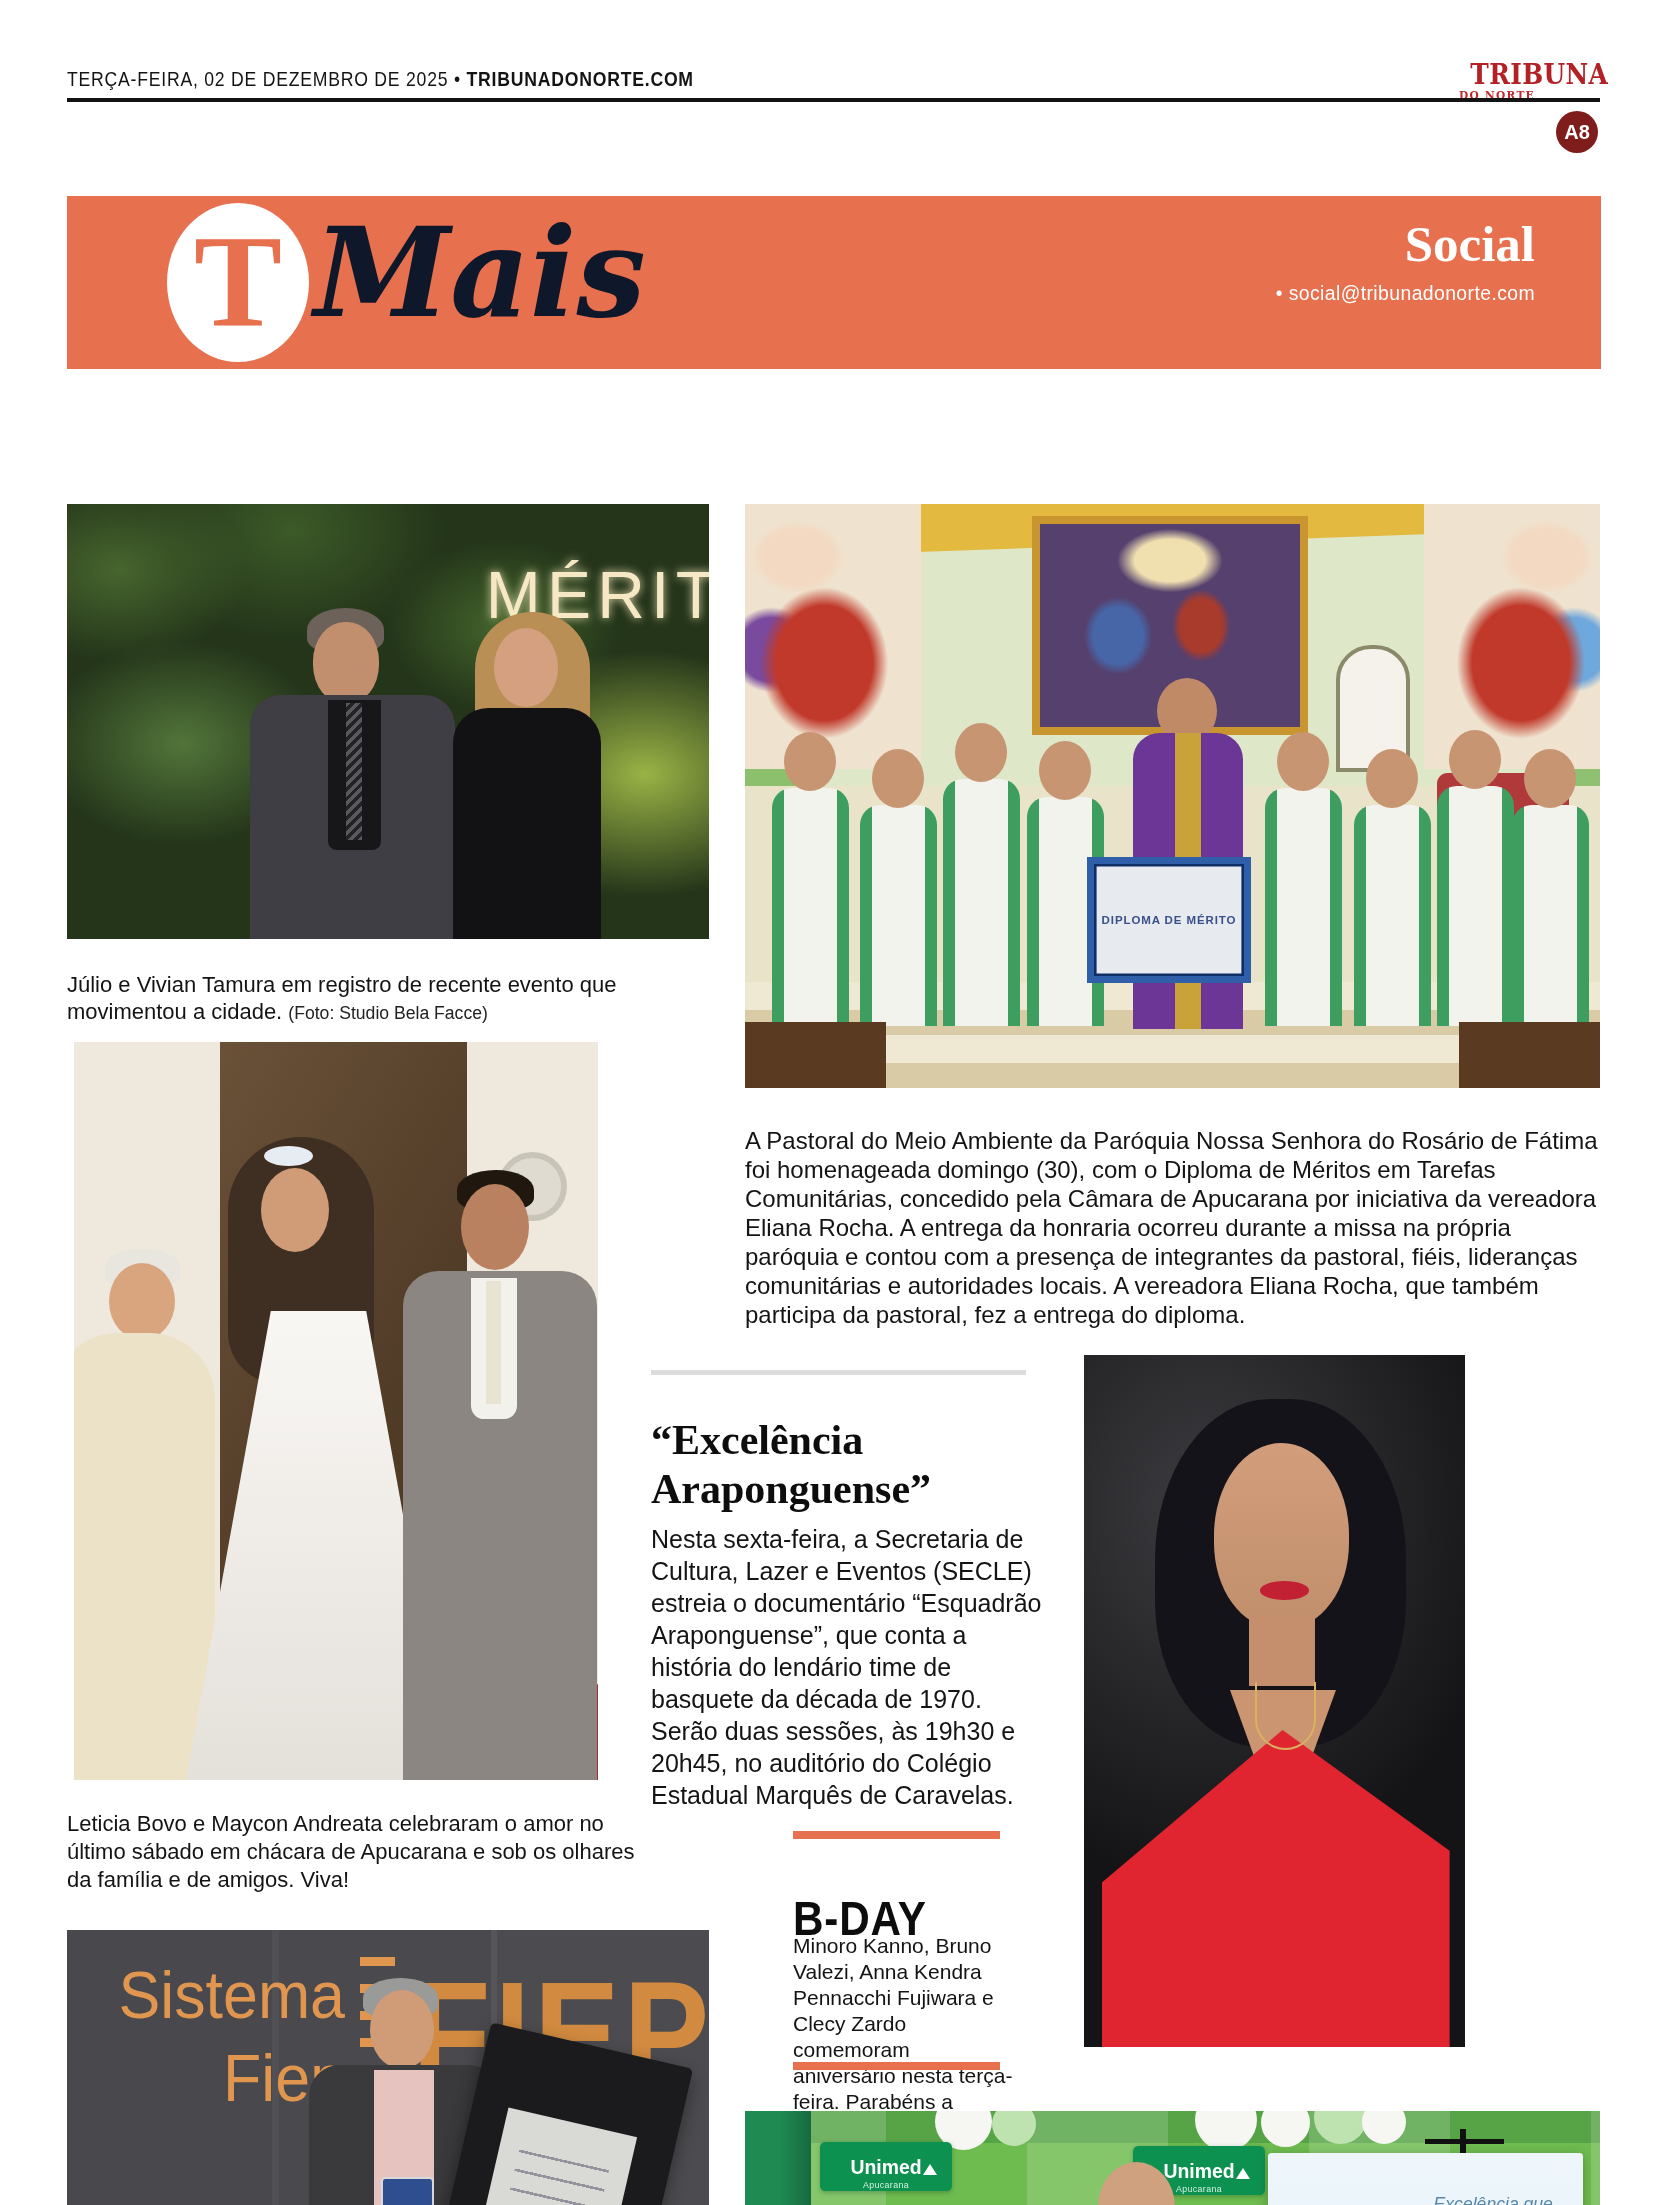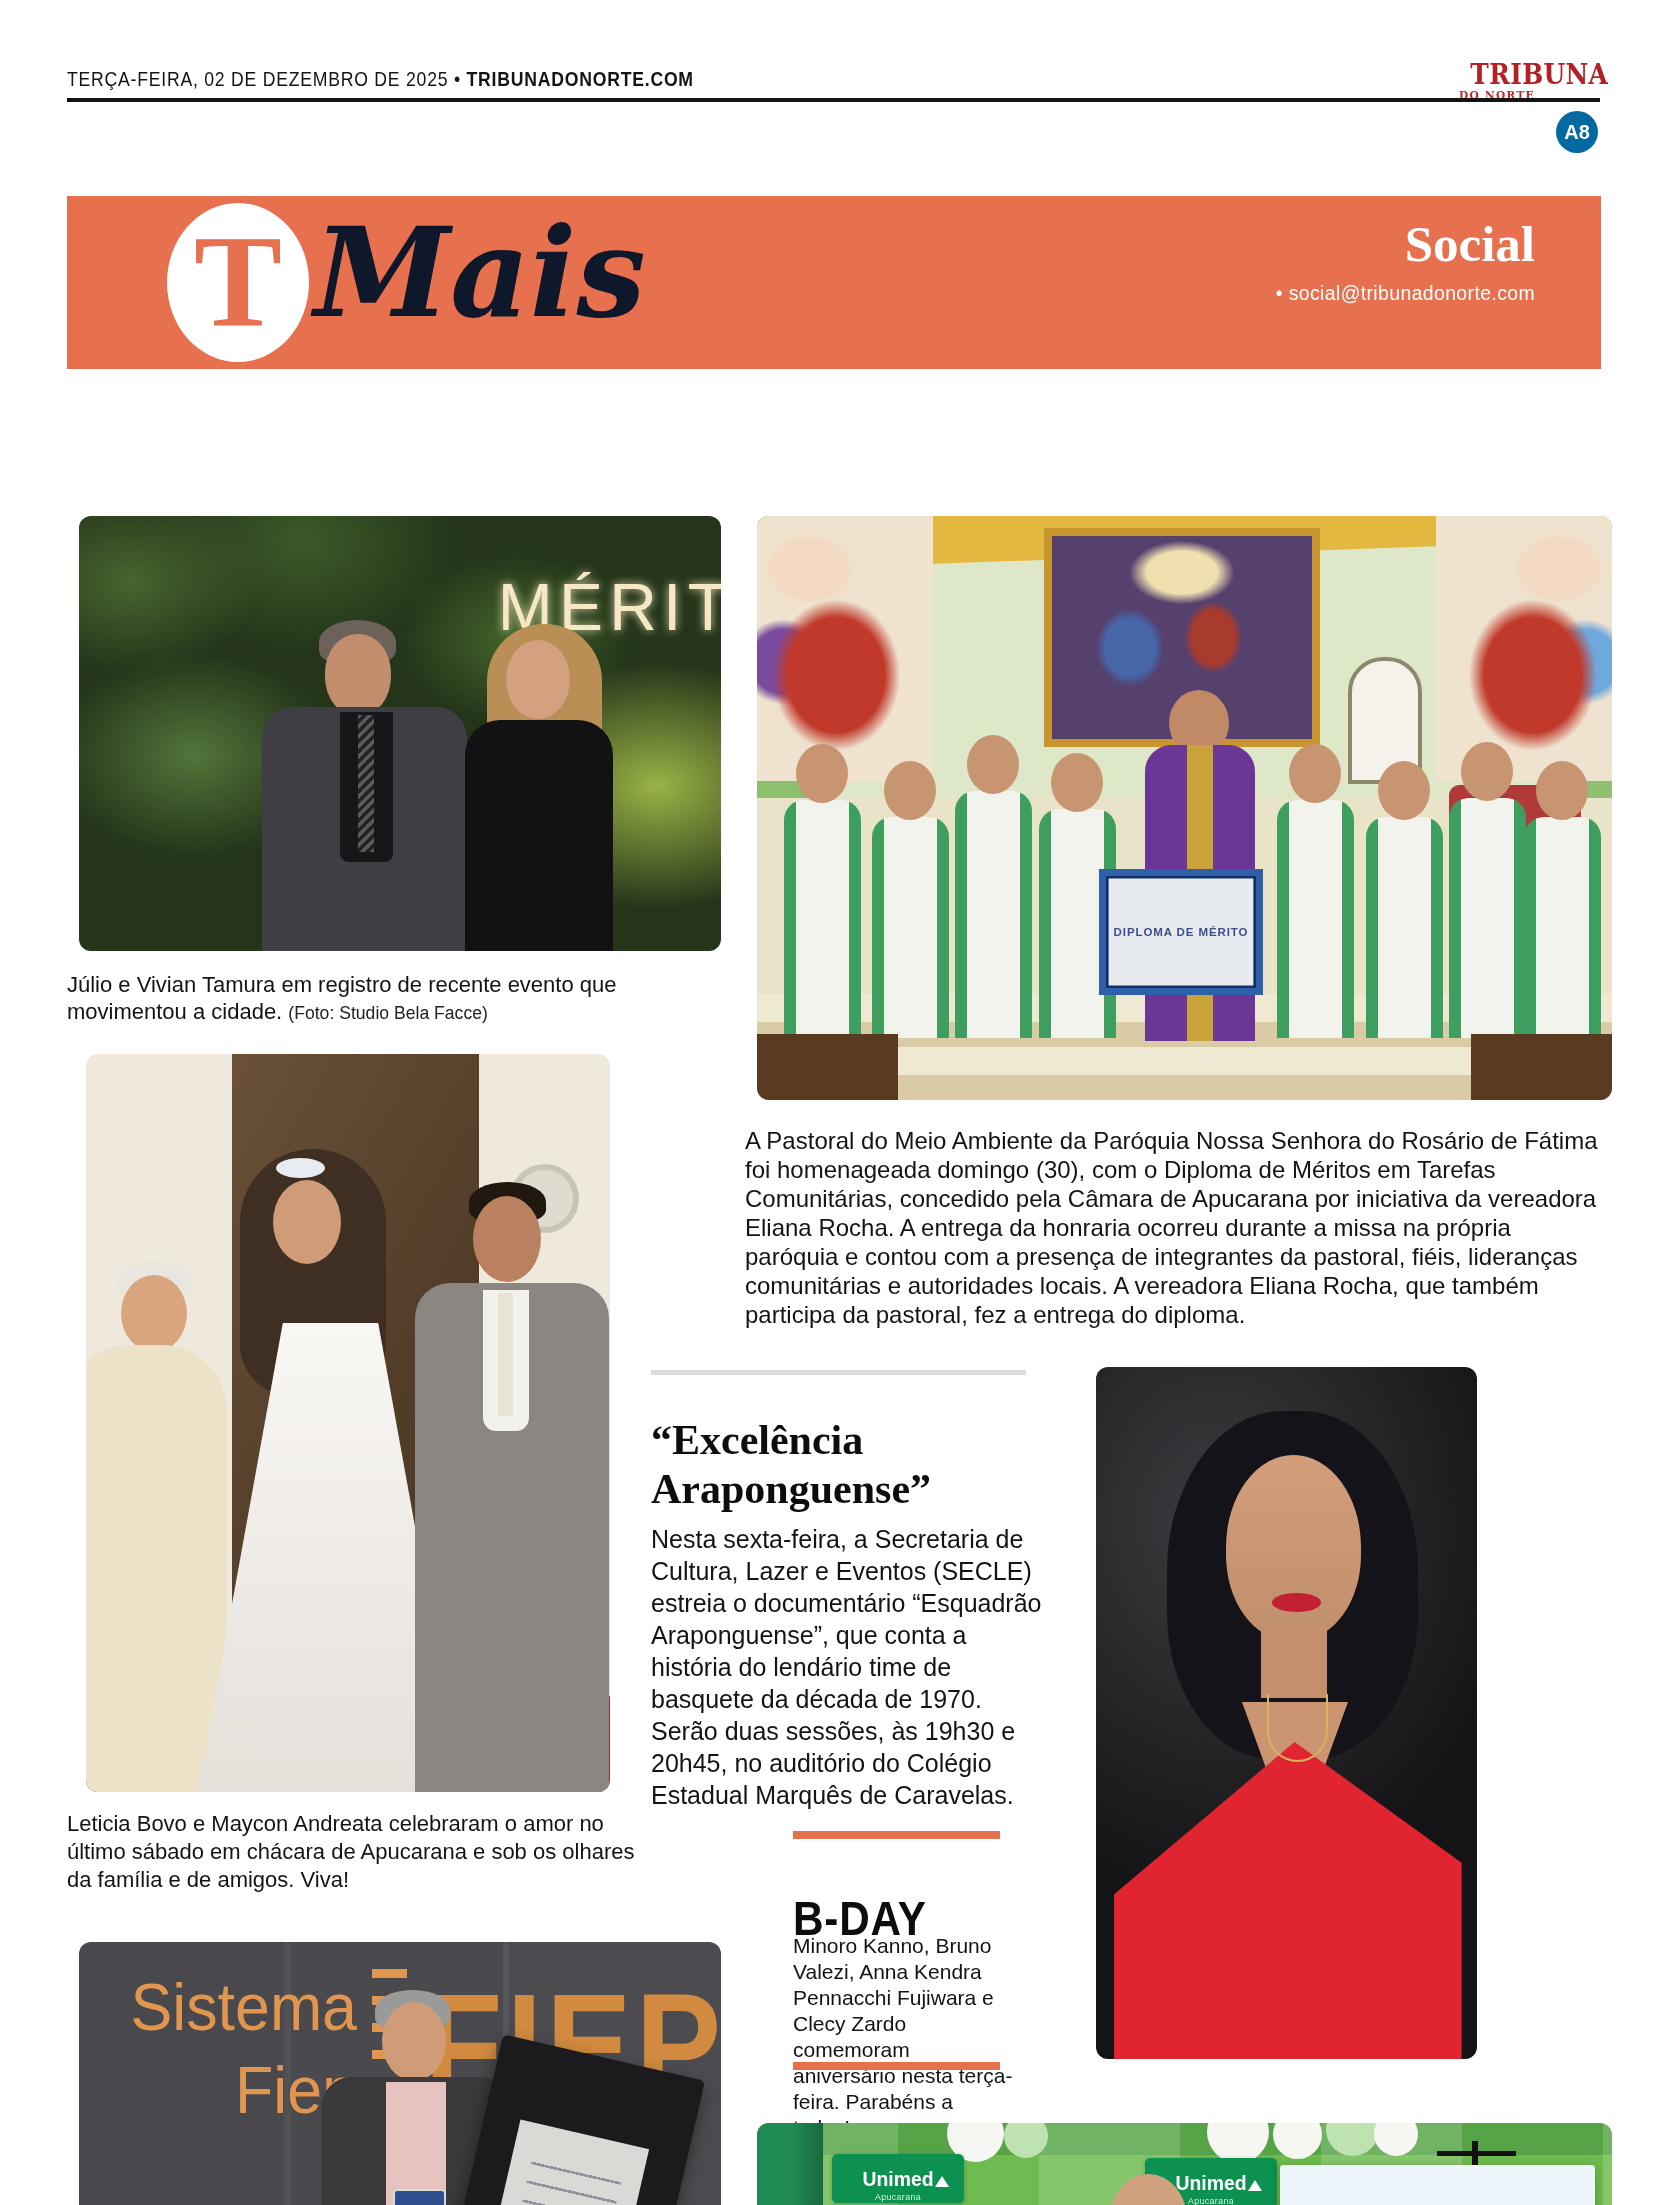--- a/index.html
+++ b/index.html
@@ -7,33 +7,33 @@
   .abs{position:absolute;}
   .page{position:absolute;inset:0;width:1667px;height:2840px;background:#fff;overflow:hidden;}
 
   
   .dateline{left:67px;top:67px;font-size:21px;letter-spacing:0.9px;white-space:nowrap;transform:scaleX(.84);transform-origin:left top;color:#141414;}
   .dateline .site{font-weight:700;}
   .mast-rule{left:67px;top:98px;width:1533px;height:4px;background:#141414;}
   .mast-logo{left:1459px;top:61px;width:141px;line-height:1;}
   .mast-logo .t1{font-family:"DejaVu Serif",serif;font-weight:900;font-size:27px;letter-spacing:0.4px;color:#b32025;transform:scaleX(.92);transform-origin:right;display:block;}
   .mast-logo .t2{font-family:"DejaVu Serif",serif;font-weight:900;font-size:10.6px;letter-spacing:1.3px;color:#c1272d;display:block;margin-top:1.8px;}
-  .page-badge{left:1556px;top:111px;width:42px;height:42px;border-radius:50%;background:#0369a1;color:#fff;font-weight:700;font-size:20px;display:flex;align-items:center;justify-content:center;}
+  .page-badge{left:1556px;top:111px;width:42px;height:42px;border-radius:50%;background:#7f1d1d;color:#fff;font-weight:700;font-size:20px;display:flex;align-items:center;justify-content:center;}
 
   
   .banner{left:67px;top:196px;width:1534px;height:173px;background:#e7704f;overflow:hidden;}
   .t-ellipse{left:100px;top:7px;width:142px;height:159px;background:#fff;border-radius:50%;display:flex;align-items:center;justify-content:center;}
   .t-letter{font-family:"Liberation Serif",serif;font-weight:700;font-size:132px;color:#e7704f;line-height:1;margin-top:-2.6px;}
   .mais{left:247px;top:3.5px;font-family:"DejaVu Serif",serif;font-style:italic;font-weight:700;font-size:123px;color:#0f172a;line-height:1.2;}
   .social-block{right:66px;top:23px;text-align:right;color:#fff;}
   .social-title{font-family:"Liberation Serif",serif;font-weight:600;font-size:51px;line-height:1;display:block;}
   .social-email{font-size:19.4px;margin-top:11.5px;display:block;letter-spacing:0.4px;}
 
   
-  figure{margin:12px;position:absolute;overflow:hidden;border-radius:12px;}
+  figure{margin:0;position:absolute;overflow:hidden;}
   figure *{position:absolute;}
 
   
   .photo1{left:67px;top:504px;width:642px;height:435px;
     background:
       radial-gradient(185px 132px at 8% 15%, #47662e 0%, rgba(0,0,0,0) 70%),
       radial-gradient(221px 159px at 35% 6%, #3c5a28 0%, rgba(0,0,0,0) 70%),
       radial-gradient(203px 146px at 18% 55%, #52753a 0%, rgba(0,0,0,0) 70%),
       radial-gradient(168px 123px at 68% 28%, #44652c 0%, rgba(0,0,0,0) 70%),
       radial-gradient(247px 176px at 90% 62%, #9ab345 0%, rgba(0,0,0,0) 70%),

